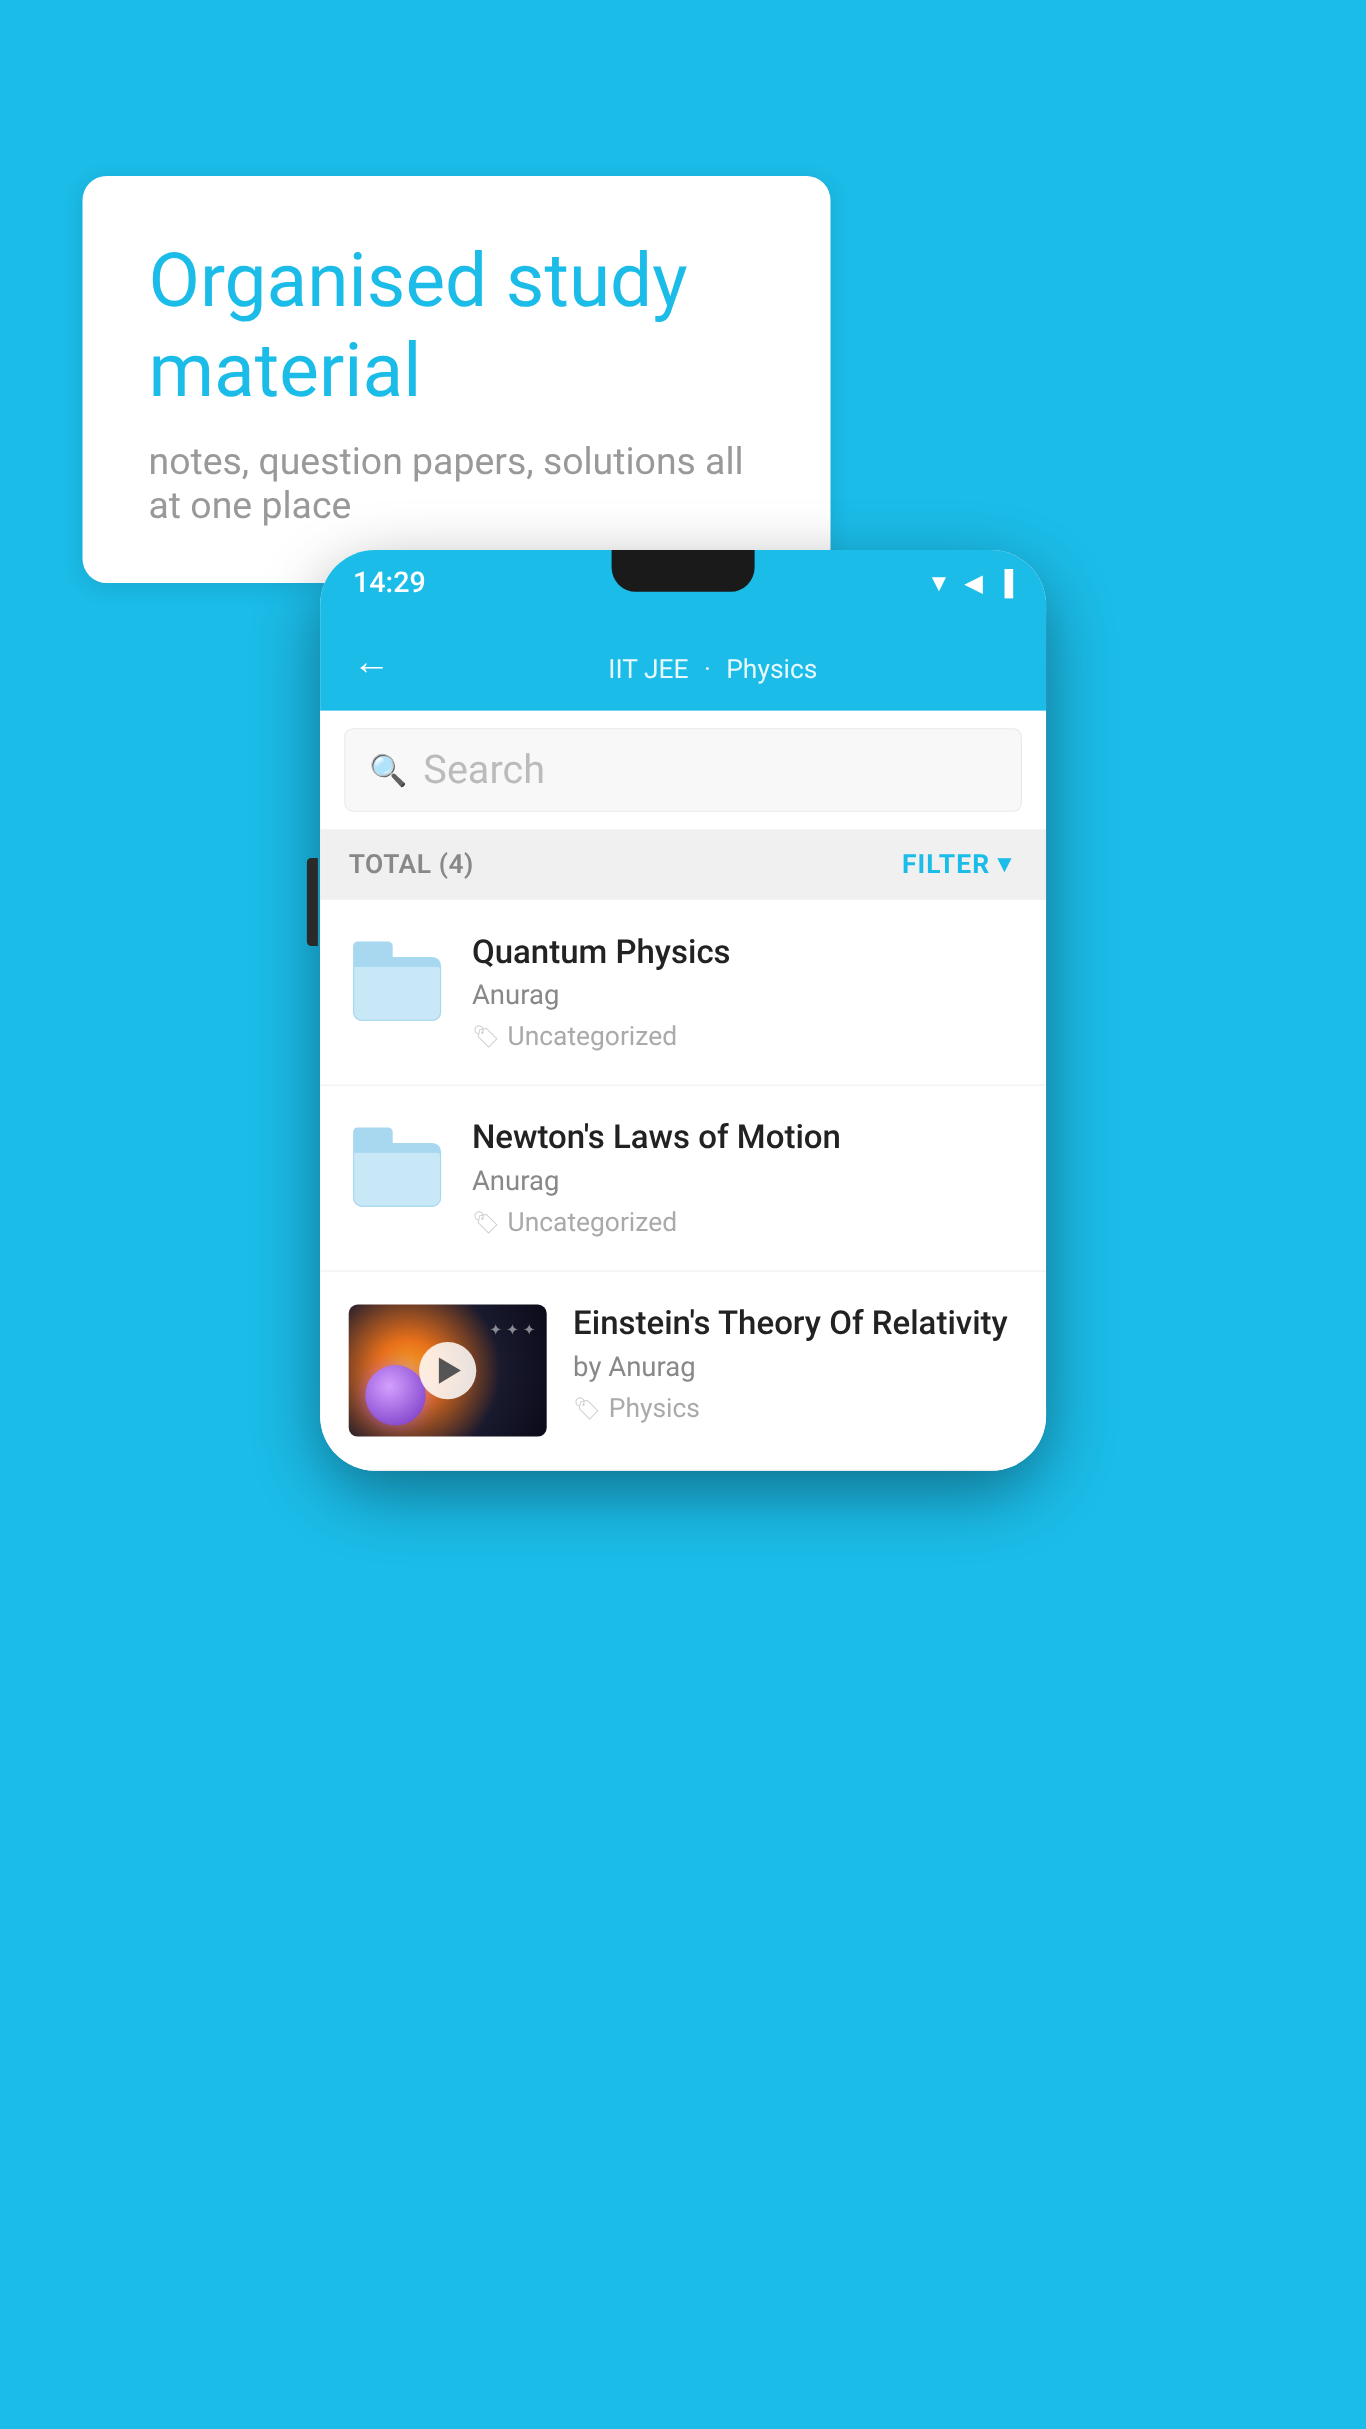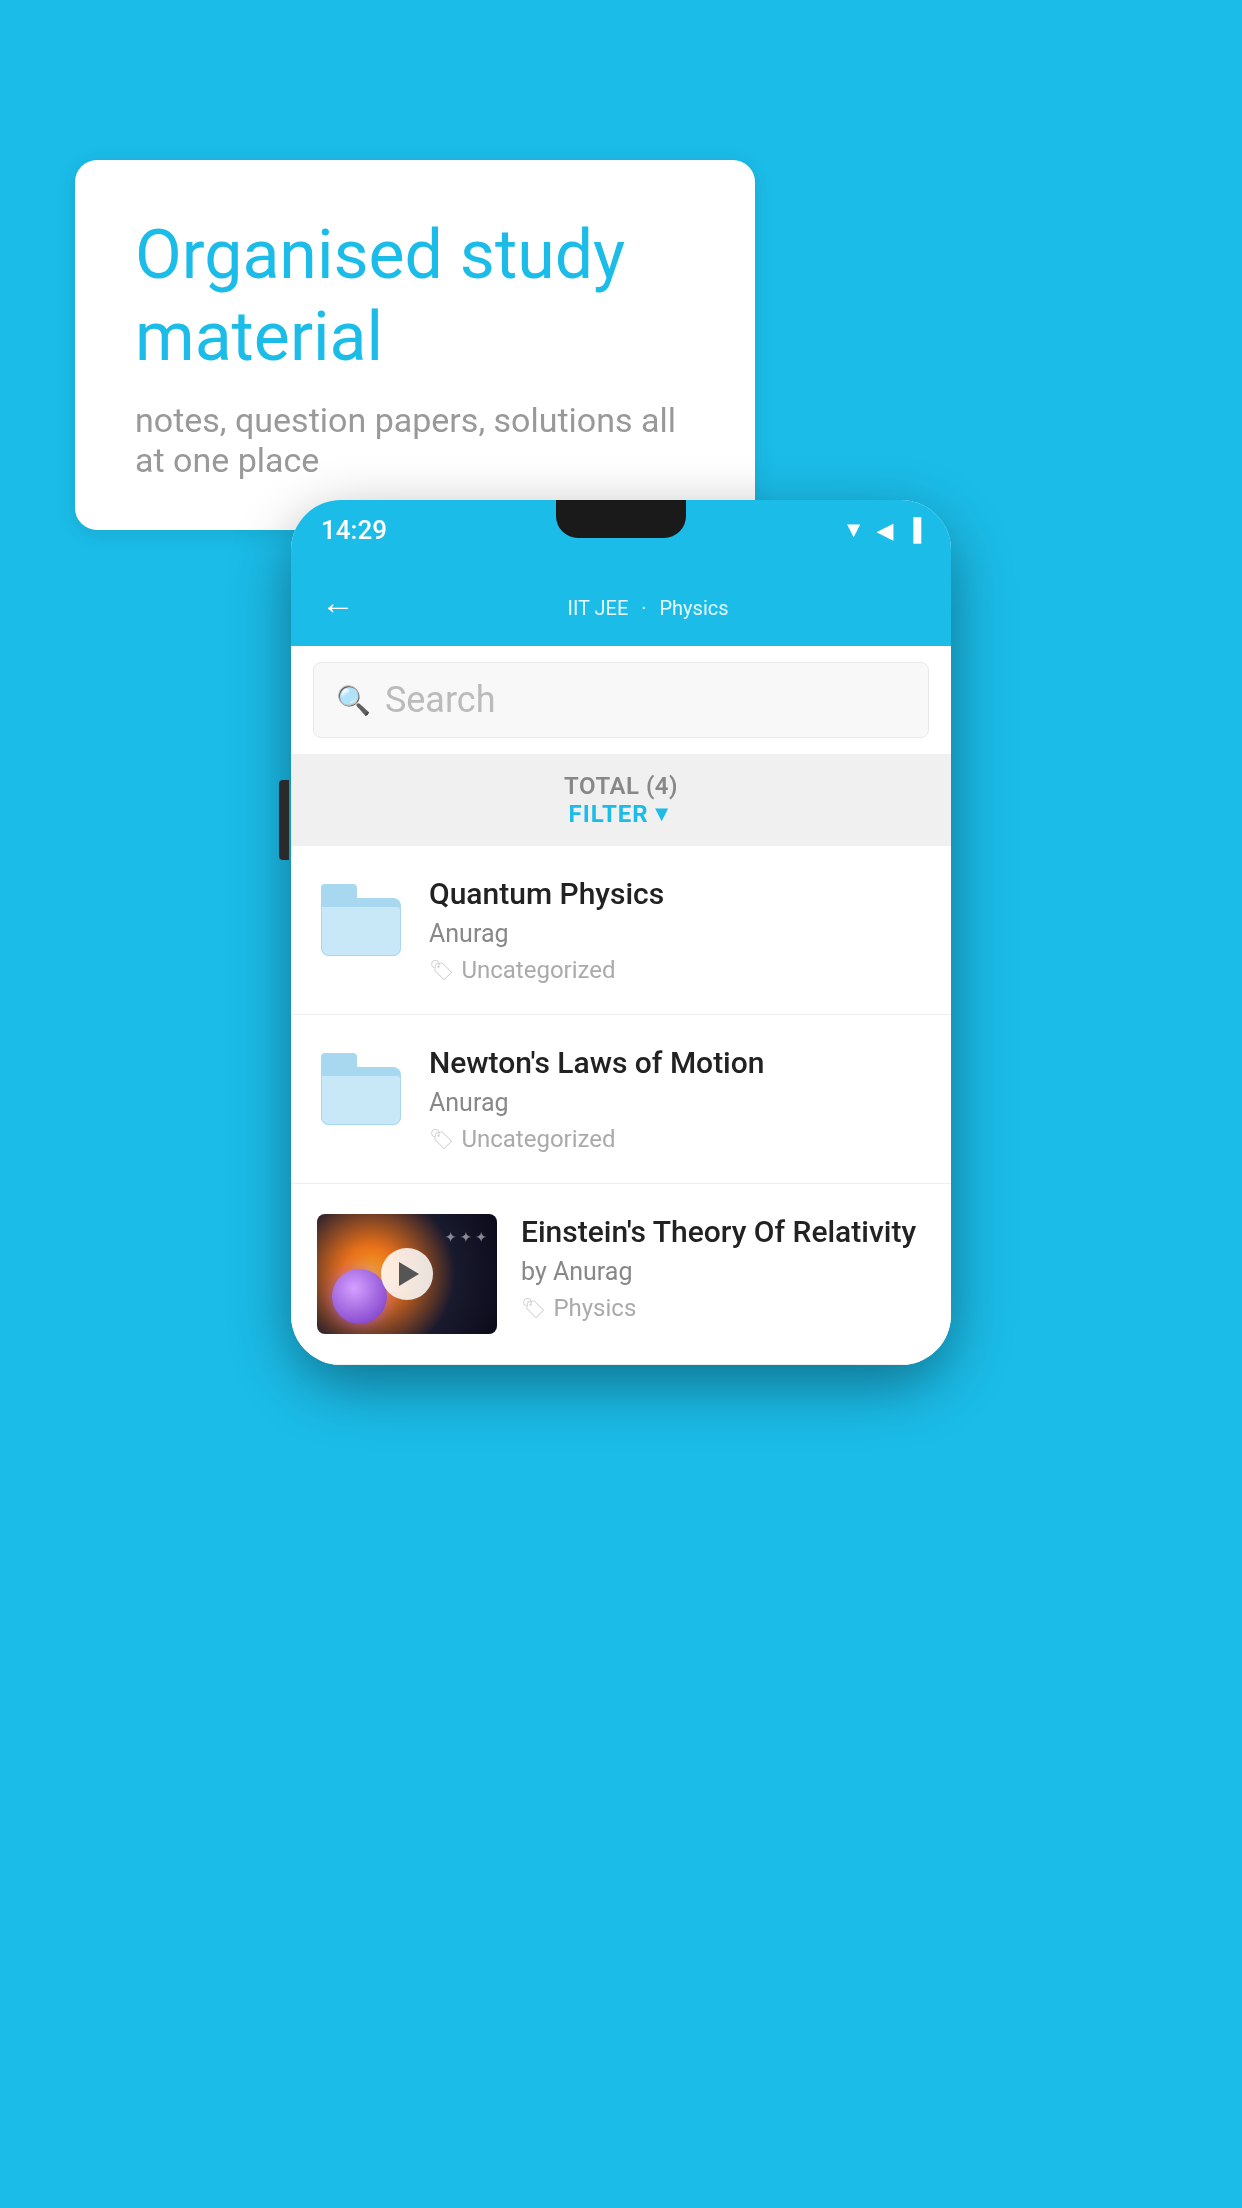--- a/index.html
+++ b/index.html
@@ -153,21 +153,21 @@
     }
 
     .app-bar-title .title {
       color: white;
       font-size: 32px;
       font-weight: 700;
     }
 
     .app-bar-title .subtitle {
       color: rgba(255,255,255,0.9);
-      font-size: 20px;
+      font-size: 24px;
       margin-top: 12px;
     }
 
     .subtitle-dot {
       margin: 0 8px;
     }
 
     
     .tabs {
       background: white;
@@ -227,21 +227,20 @@
       font-size: 36px;
     }
 
     
     .filter-bar {
       background: #f0f0f0;
       display: flex;
       align-items: center;
       justify-content: space-between;
       padding: 18px 26px;
-      flex-direction: column;
     }
 
     .total-label {
       color: #888;
       font-size: 24px;
       font-weight: 600;
       letter-spacing: 0.5px;
     }
 
     .filter-btn {

